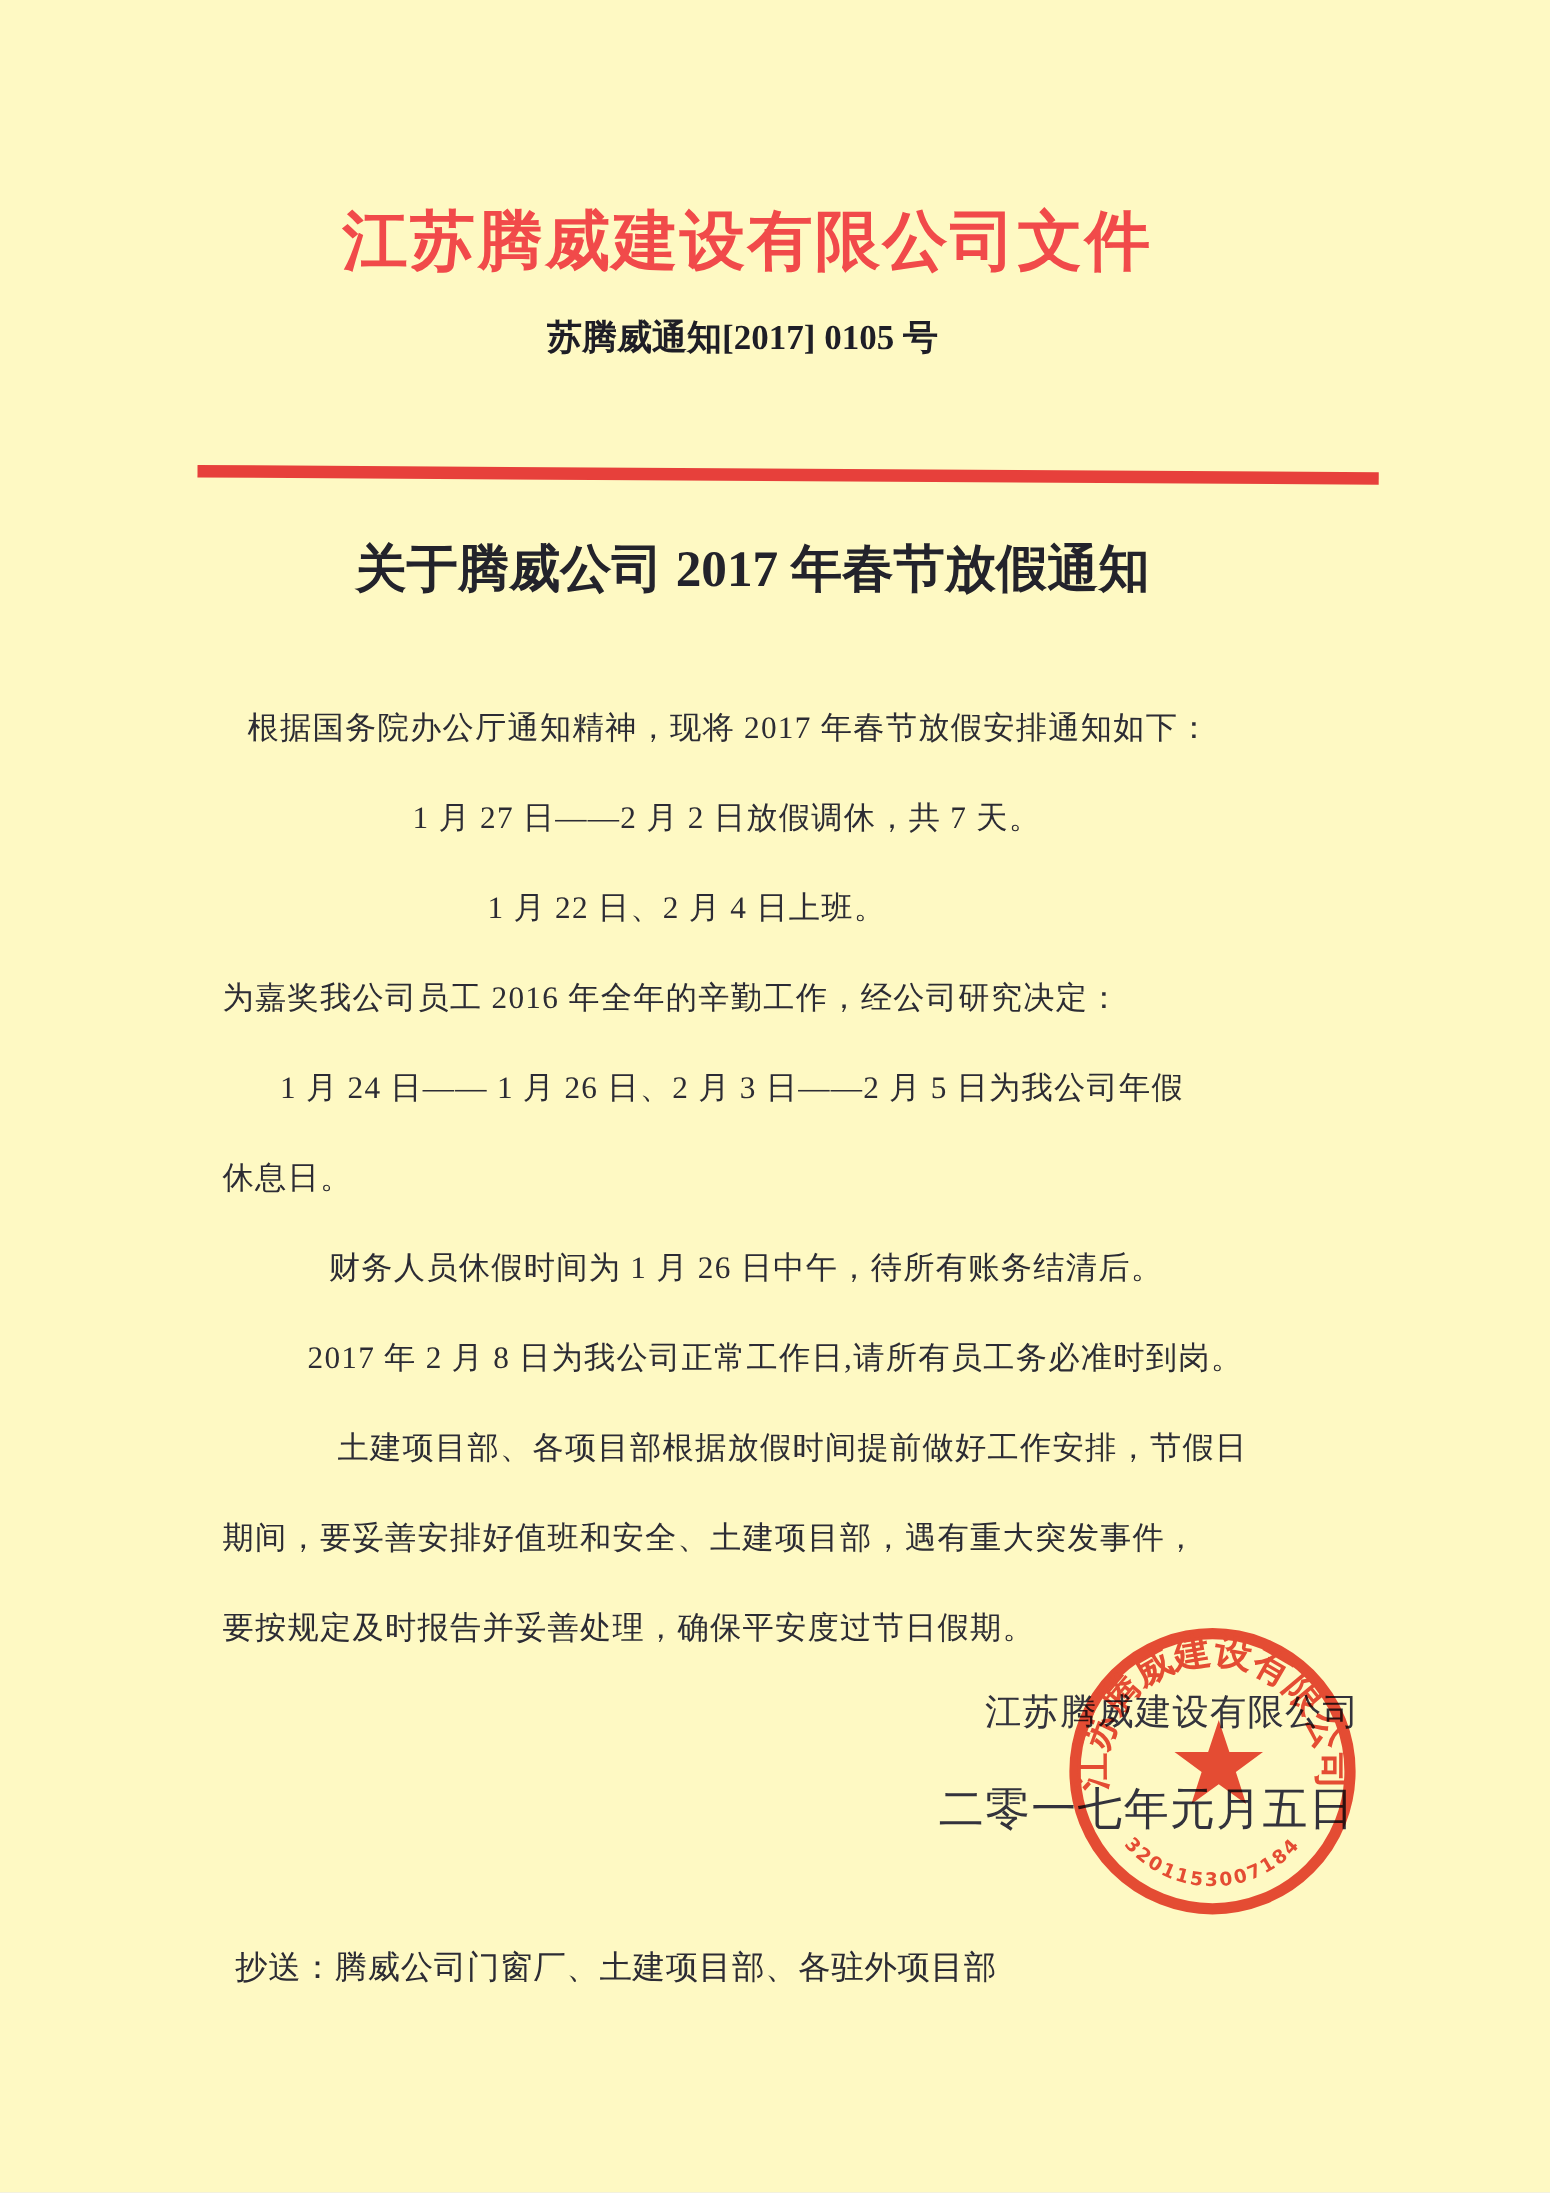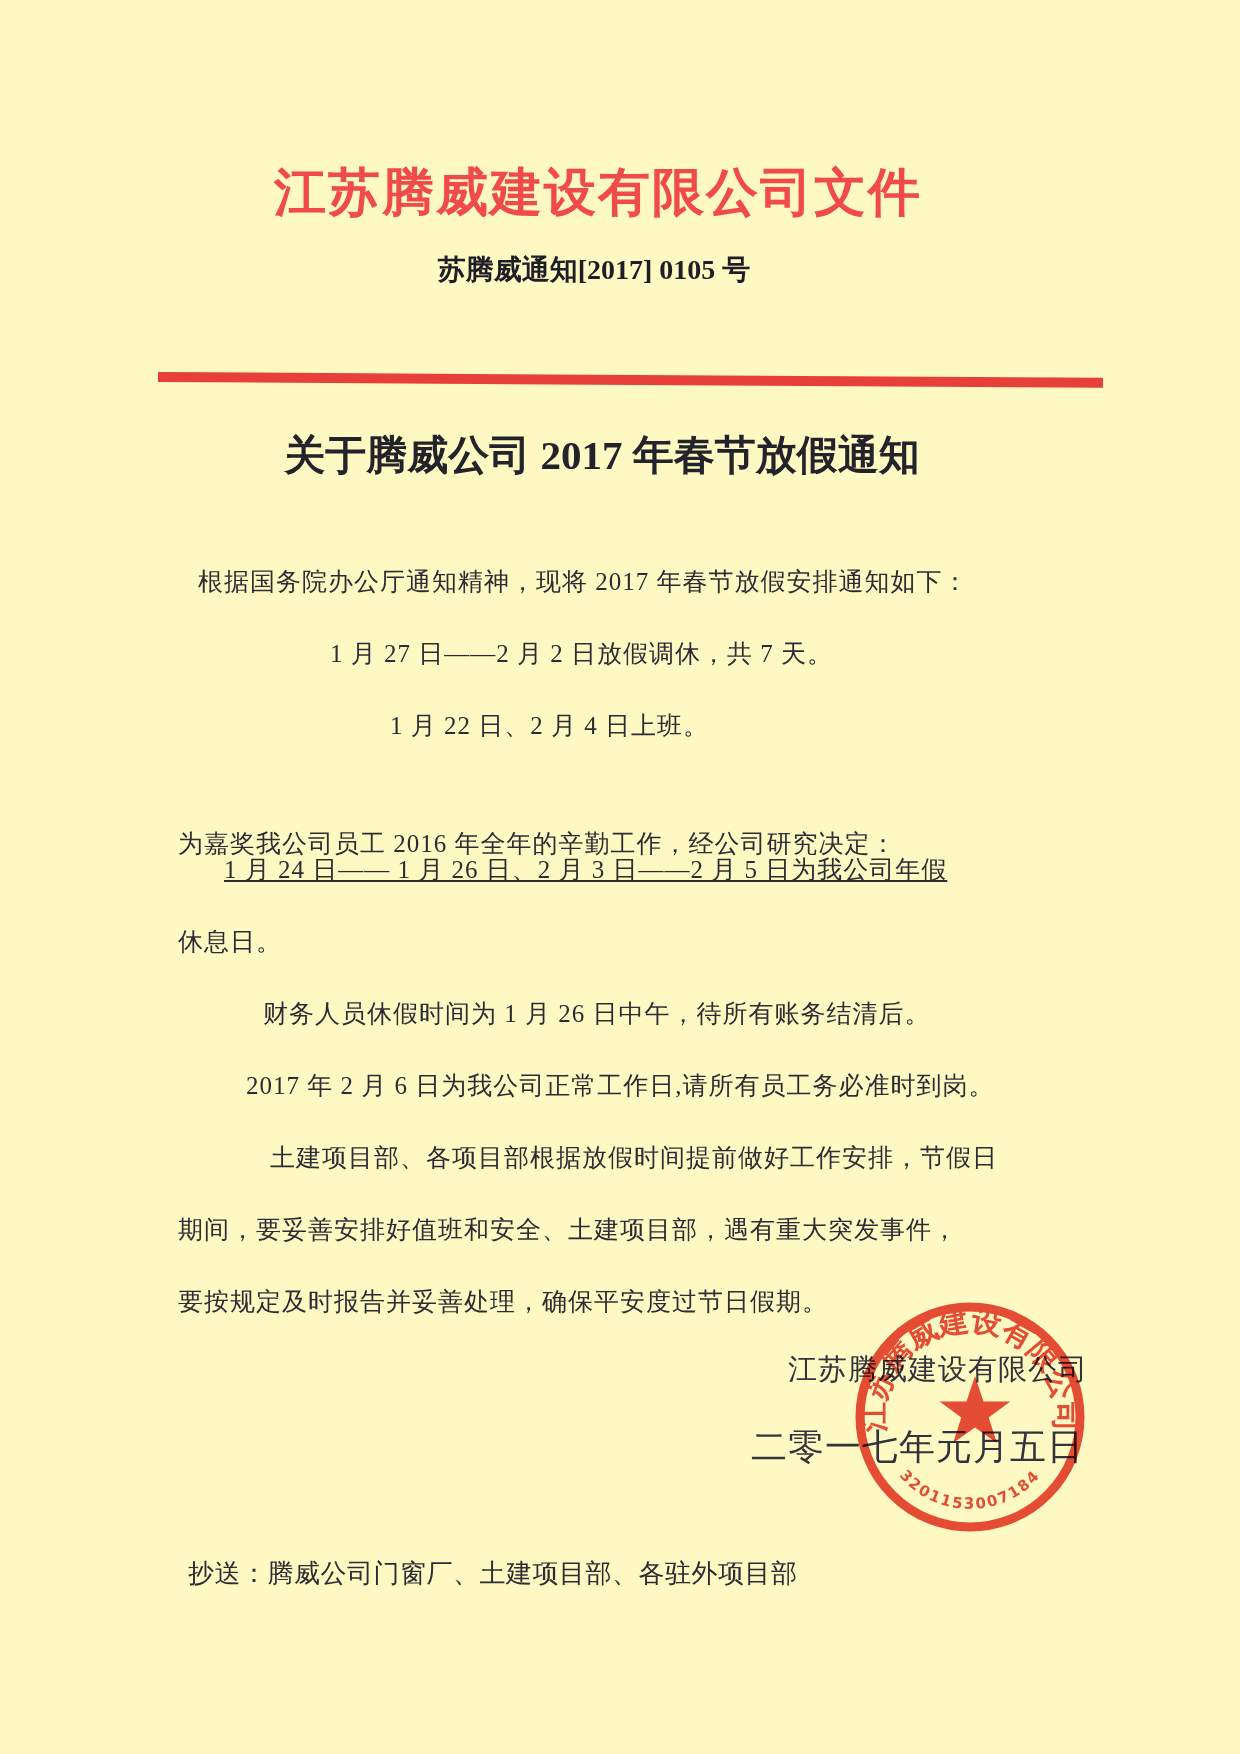--- a/index.html
+++ b/index.html
@@ -49,22 +49,22 @@
   
   .body-line{
     position:absolute;left:178px;width:920px;
     font-size:25px;letter-spacing:1px;
     white-space:nowrap;
     color:#2c2c34;
   }
   .l0 {top:565px;padding-left:20px;}
   .l1 {top:637px;padding-left:152px;}
   .l2 {top:709px;padding-left:212px;}
-  .l3 {top:827px;}
-  .l4 {top:853px;padding-left:46px;text-decoration:underline;}
+  .l3 {top:781px;}
+  .l4 {top:853px;padding-left:46px;}
   .l5 {top:925px;}
   .l6 {top:997px;padding-left:85px;}
   .l7 {top:1069px;padding-left:68px;}
   .l8 {top:1141px;padding-left:92px;}
   .l9 {top:1213px;}
   .l10{top:1285px;}
   
   .sig-company{
     position:absolute;top:1350px;right:172px;
     font-size:29px;letter-spacing:1px;
@@ -102,21 +102,21 @@
 
   <div class="doc-title">关于腾威公司 2017 年春节放假通知</div>
 
   <div class="body-line l0">根据国务院办公厅通知精神，现将 2017 年春节放假安排通知如下：</div>
   <div class="body-line l1">1 月 27 日——2 月 2 日放假调休，共 7 天。</div>
   <div class="body-line l2">1 月 22 日、2 月 4 日上班。</div>
   <div class="body-line l3">为嘉奖我公司员工 2016 年全年的辛勤工作，经公司研究决定：</div>
   <div class="body-line l4">1 月 24 日—— 1 月 26 日、2 月 3 日——2 月 5 日为我公司年假</div>
   <div class="body-line l5">休息日。</div>
   <div class="body-line l6">财务人员休假时间为 1 月 26 日中午，待所有账务结清后。</div>
-  <div class="body-line l7">2017 年 2 月 6 日为我公司正常工作日,请所有员工务必准时到岗。</div>
+  <div class="body-line l7">2017 年 2 月 8 日为我公司正常工作日,请所有员工务必准时到岗。</div>
   <div class="body-line l8">土建项目部、各项目部根据放假时间提前做好工作安排，节假日</div>
   <div class="body-line l9">期间，要妥善安排好值班和安全、土建项目部，遇有重大突发事件，</div>
   <div class="body-line l10">要按规定及时报告并妥善处理，确保平安度过节日假期。</div>
 
   <div class="sig-company">江苏腾威建设有限公司</div>
 
   <div class="sig-date">二零一七年元月五日</div>
 
   <div class="cc-line">抄送：腾威公司门窗厂、土建项目部、各驻外项目部</div>
 

